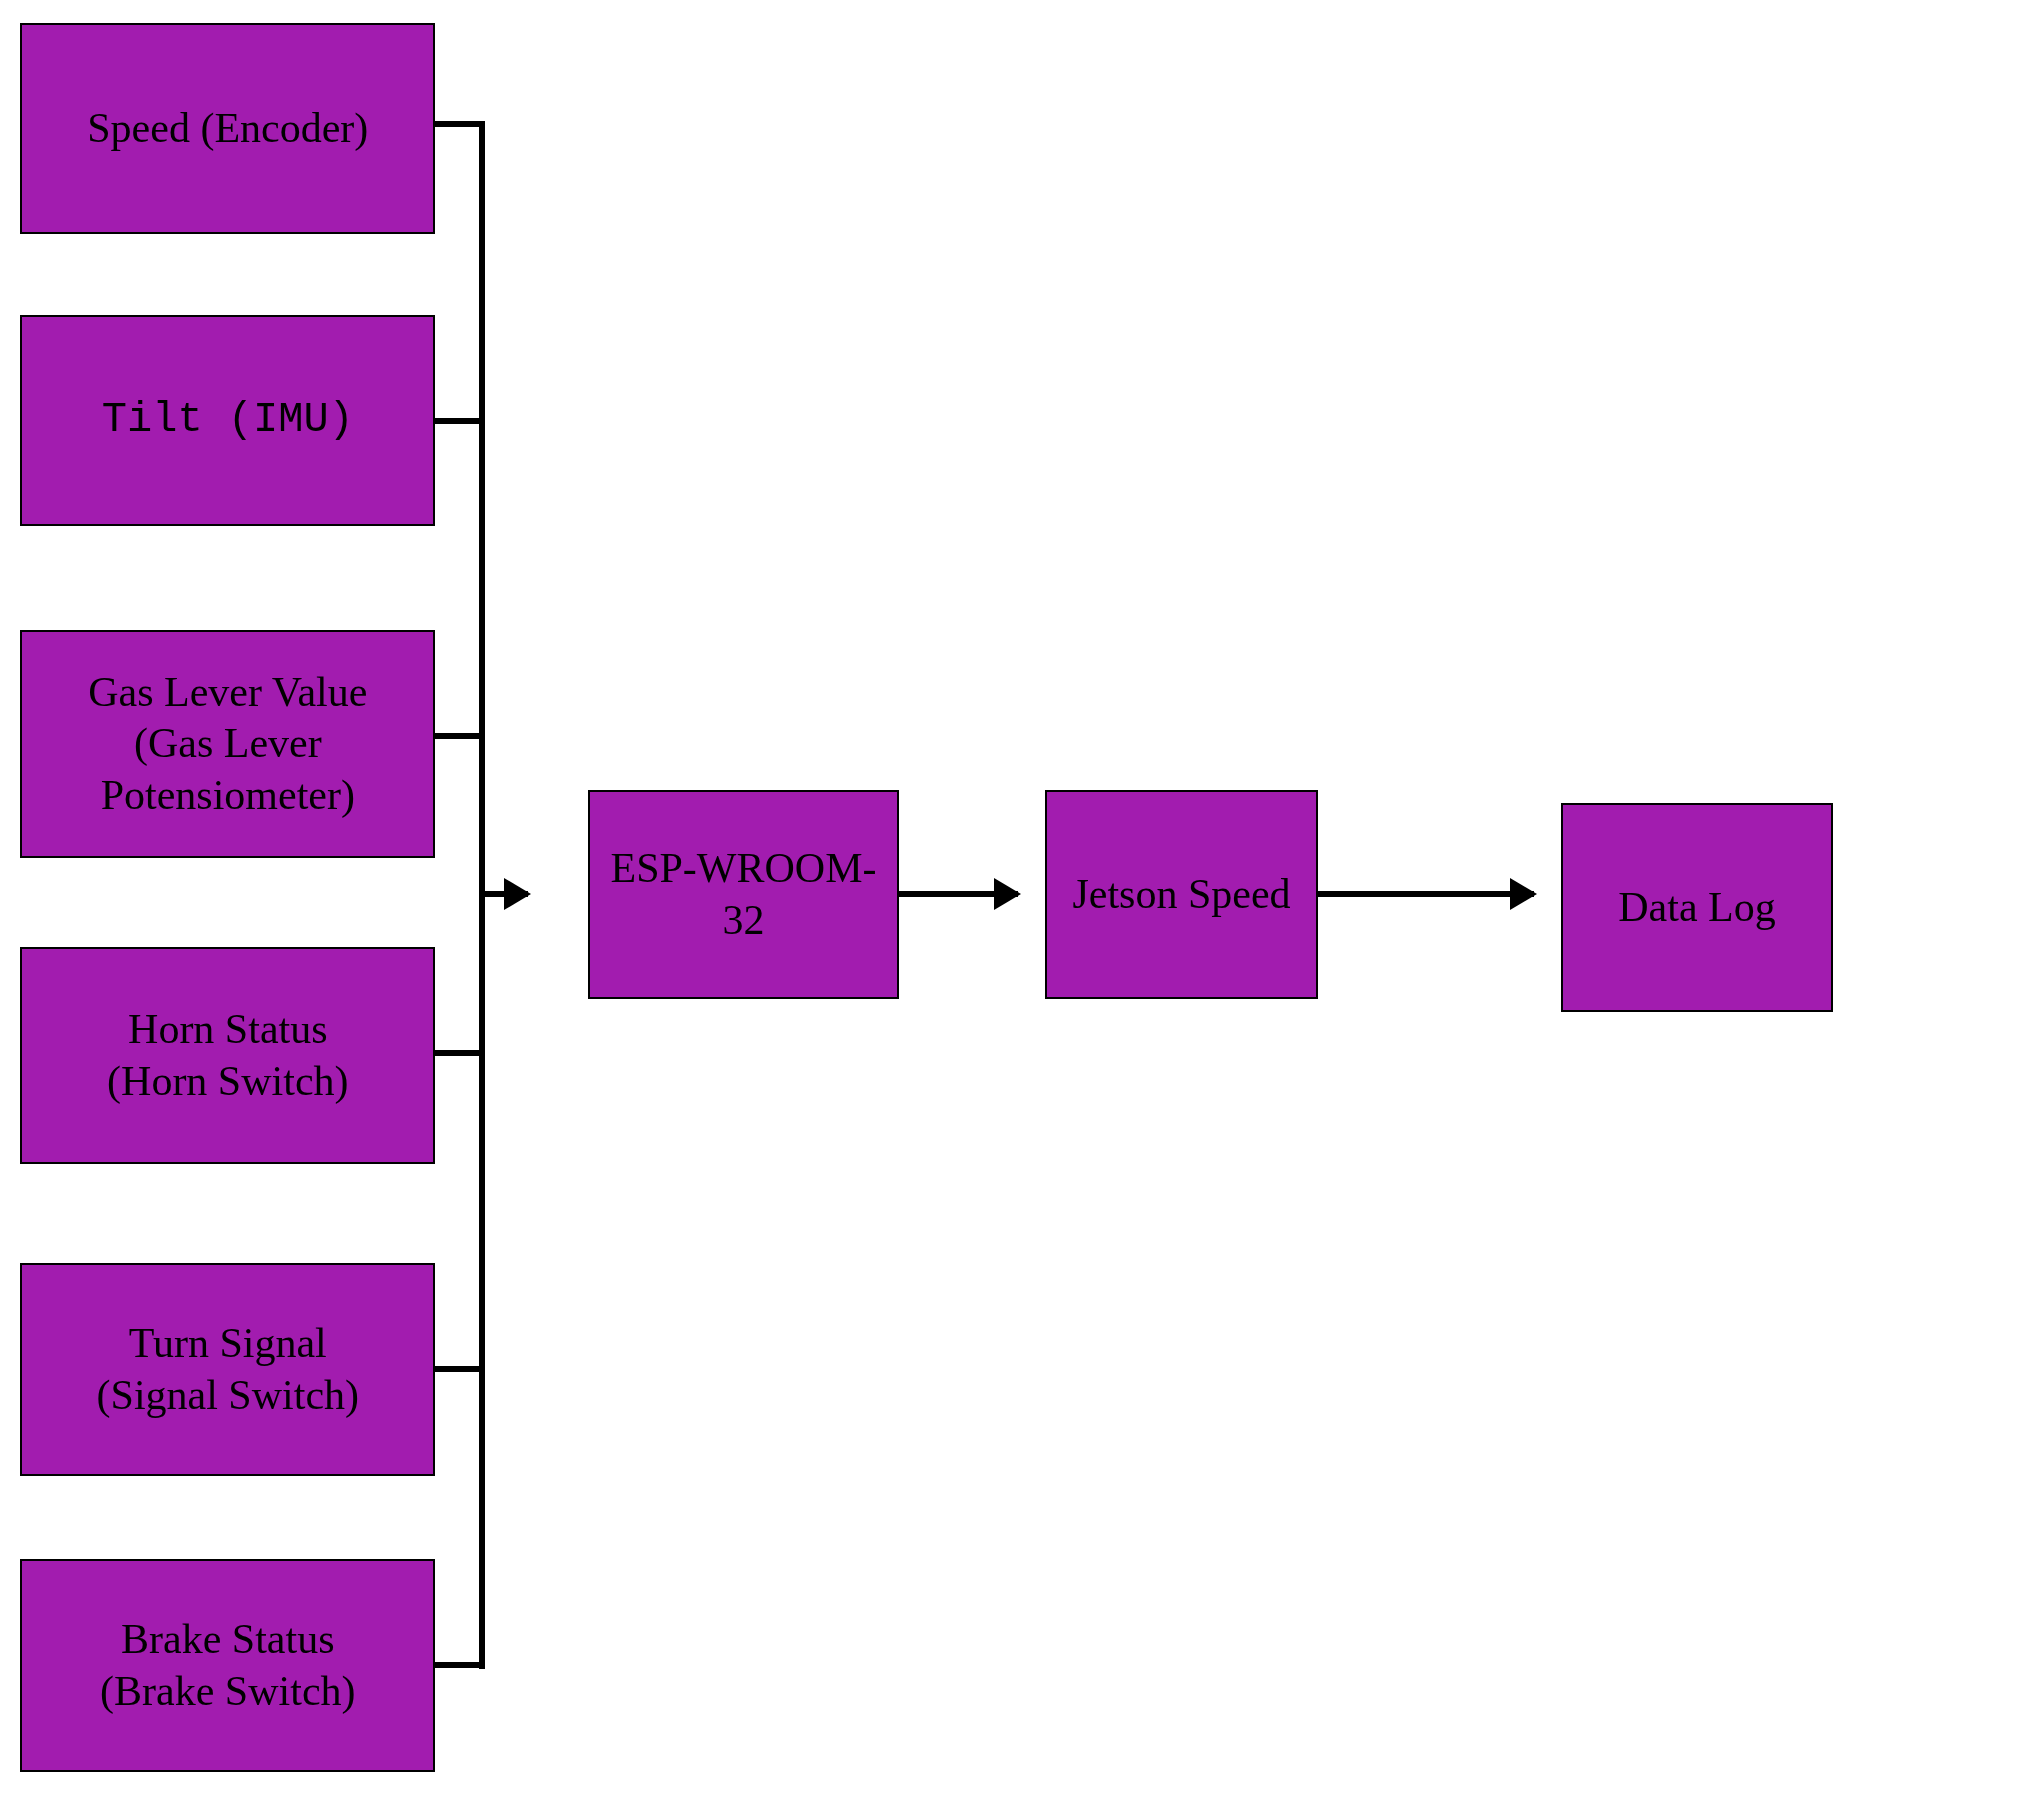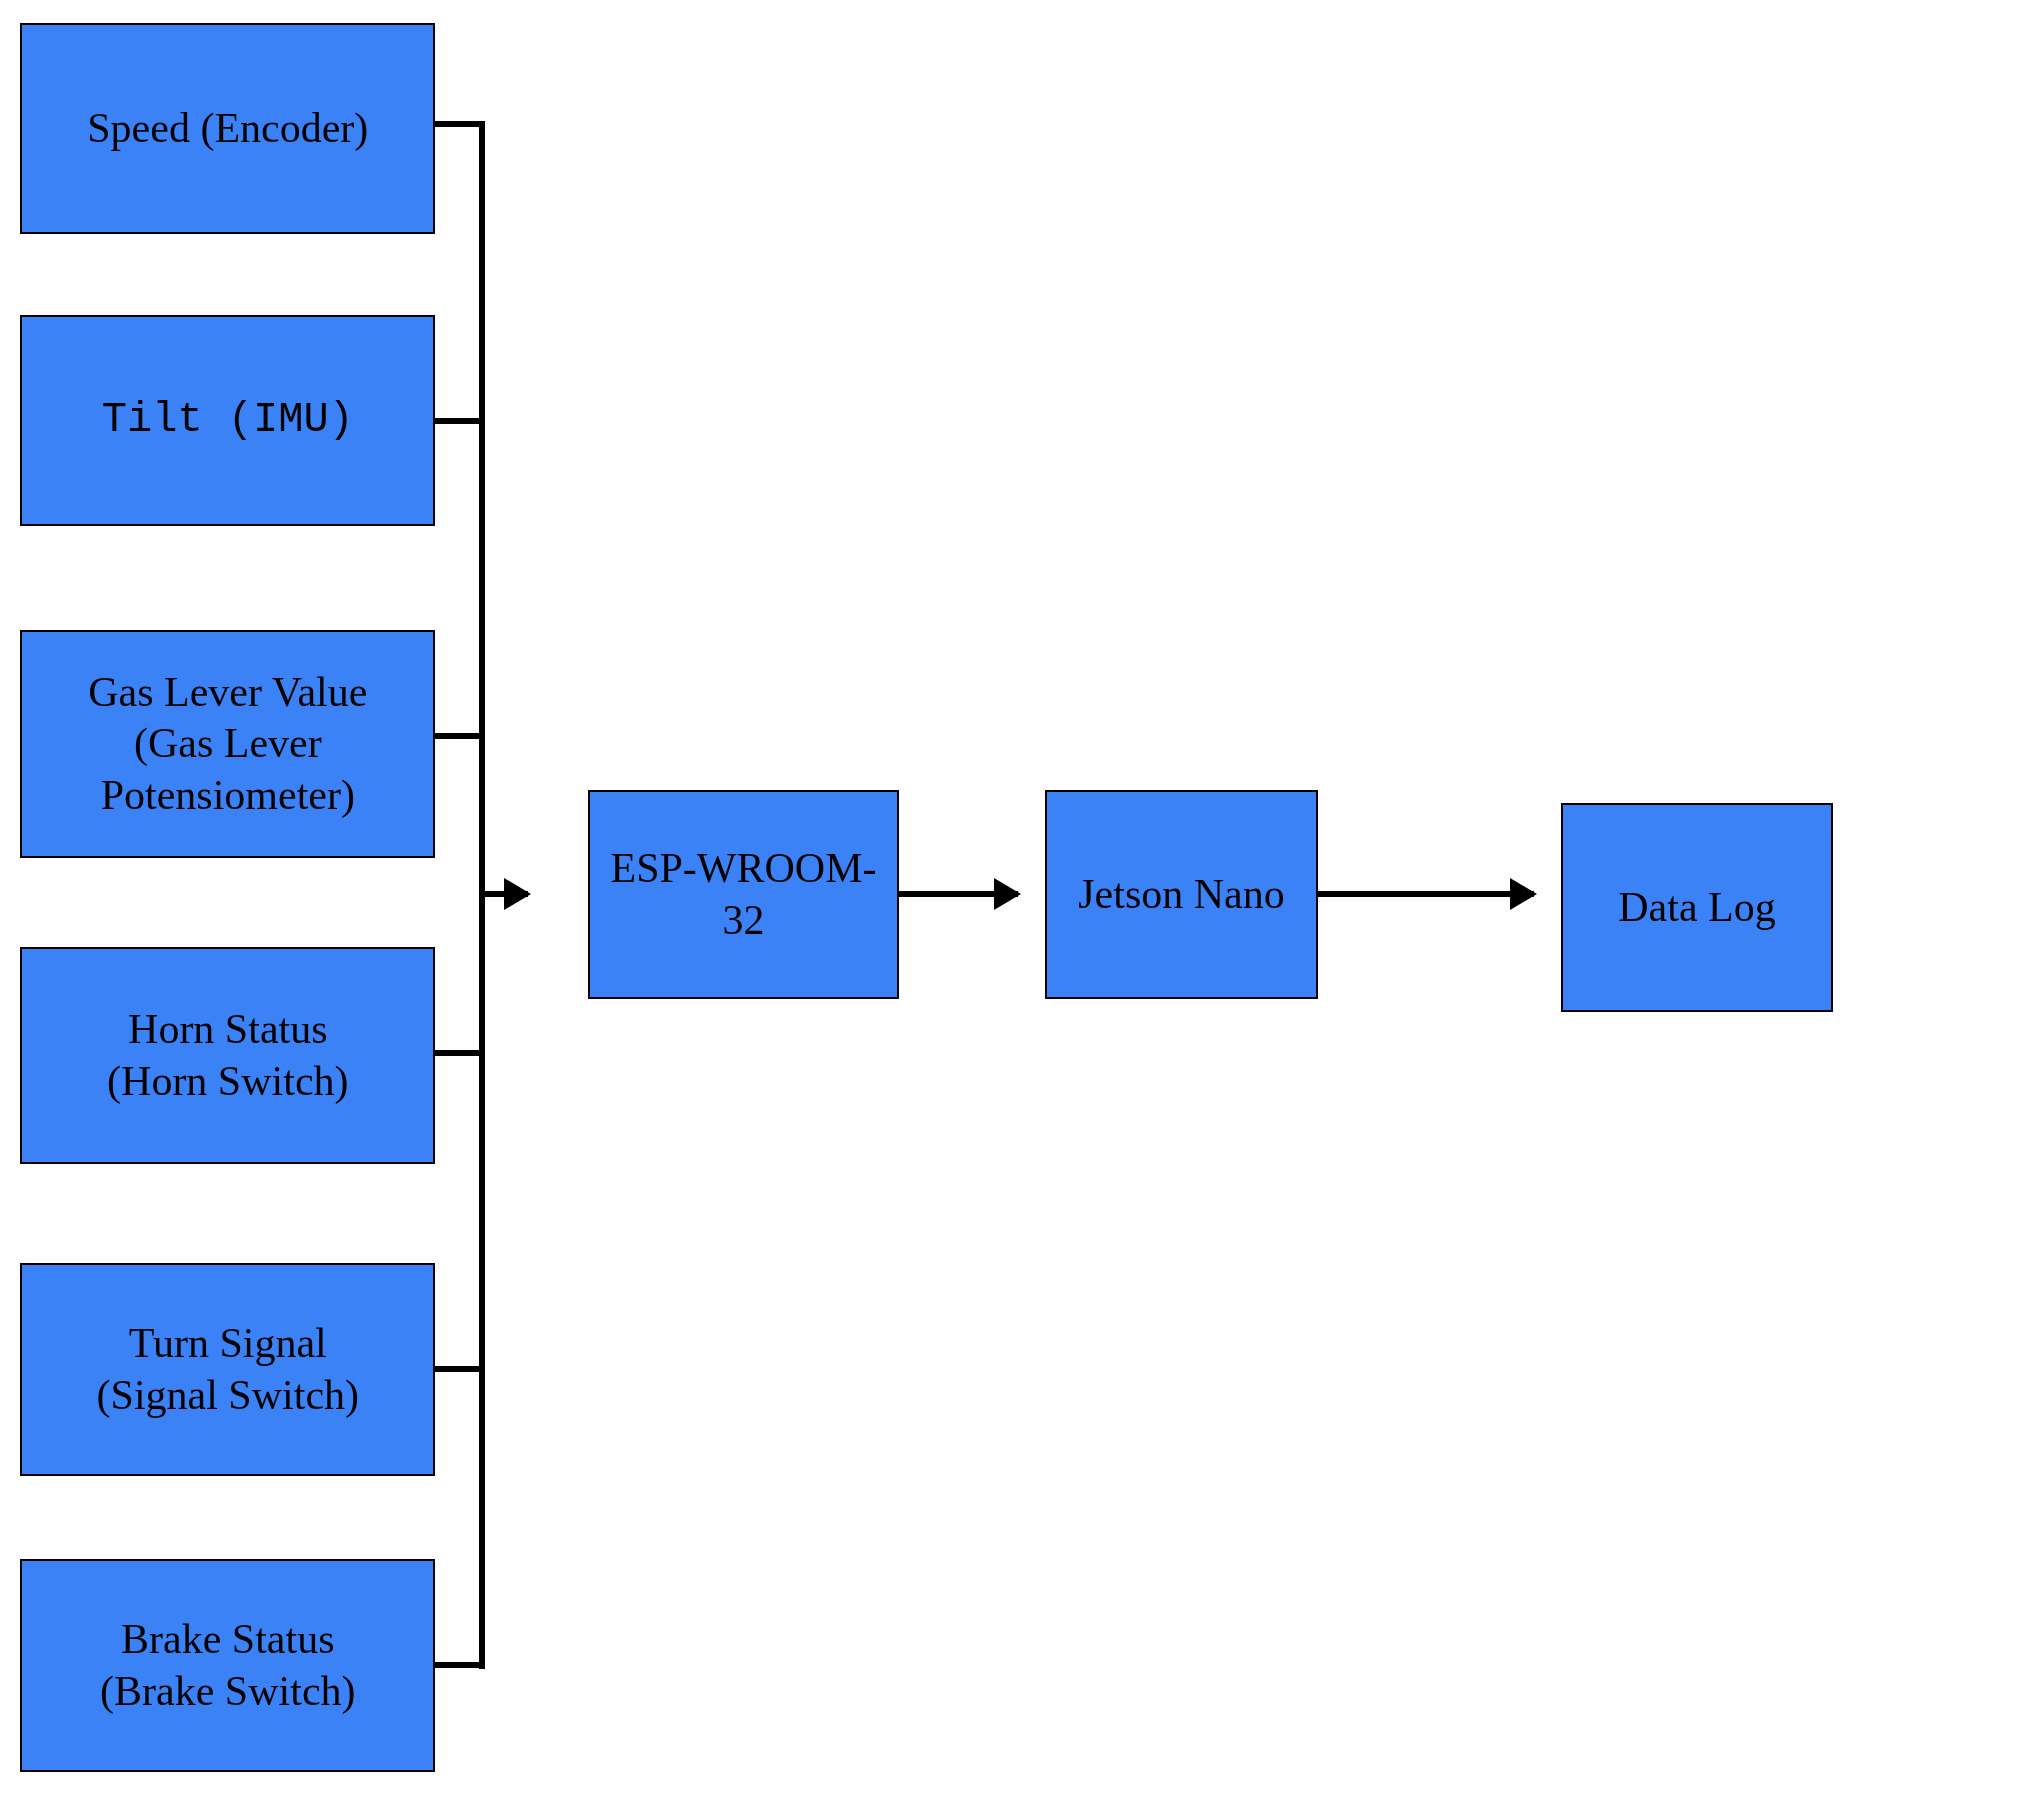--- a/index.html
+++ b/index.html
@@ -15,21 +15,21 @@
     position: relative;
     width: 2035px;
     height: 1795px;
     background: #ffffff;
     overflow: hidden;
   }
   .node {
     position: absolute;
     box-sizing: border-box;
     border: 2.7px solid #000000;
-    background: #3b82f6;
+    background: #a21caf;
     display: flex;
     align-items: center;
     justify-content: center;
     text-align: center;
     color: #000000;
     line-height: 1.22;
     padding: 2.7px 6.8px;
   }
   .node .label {
     white-space: pre-line;
@@ -138,20 +138,20 @@
   <div class="wire wire-h stub stub-6"></div>
 
   <div class="arrow arrow-bus-esp"></div>
   <div class="arrow arrow-esp-jet"></div>
   <div class="arrow arrow-jet-log"></div>
 
   <div class="node proc proc-esp">
     <span class="label">ESP-WROOM-32</span>
   </div>
   <div class="node proc proc-jetson">
-    <span class="label">Jetson Nano</span>
+    <span class="label">Jetson Speed</span>
   </div>
   <div class="node proc proc-log">
     <span class="label">Data Log</span>
   </div>
 
 </div>
 
 
 </body></html>

